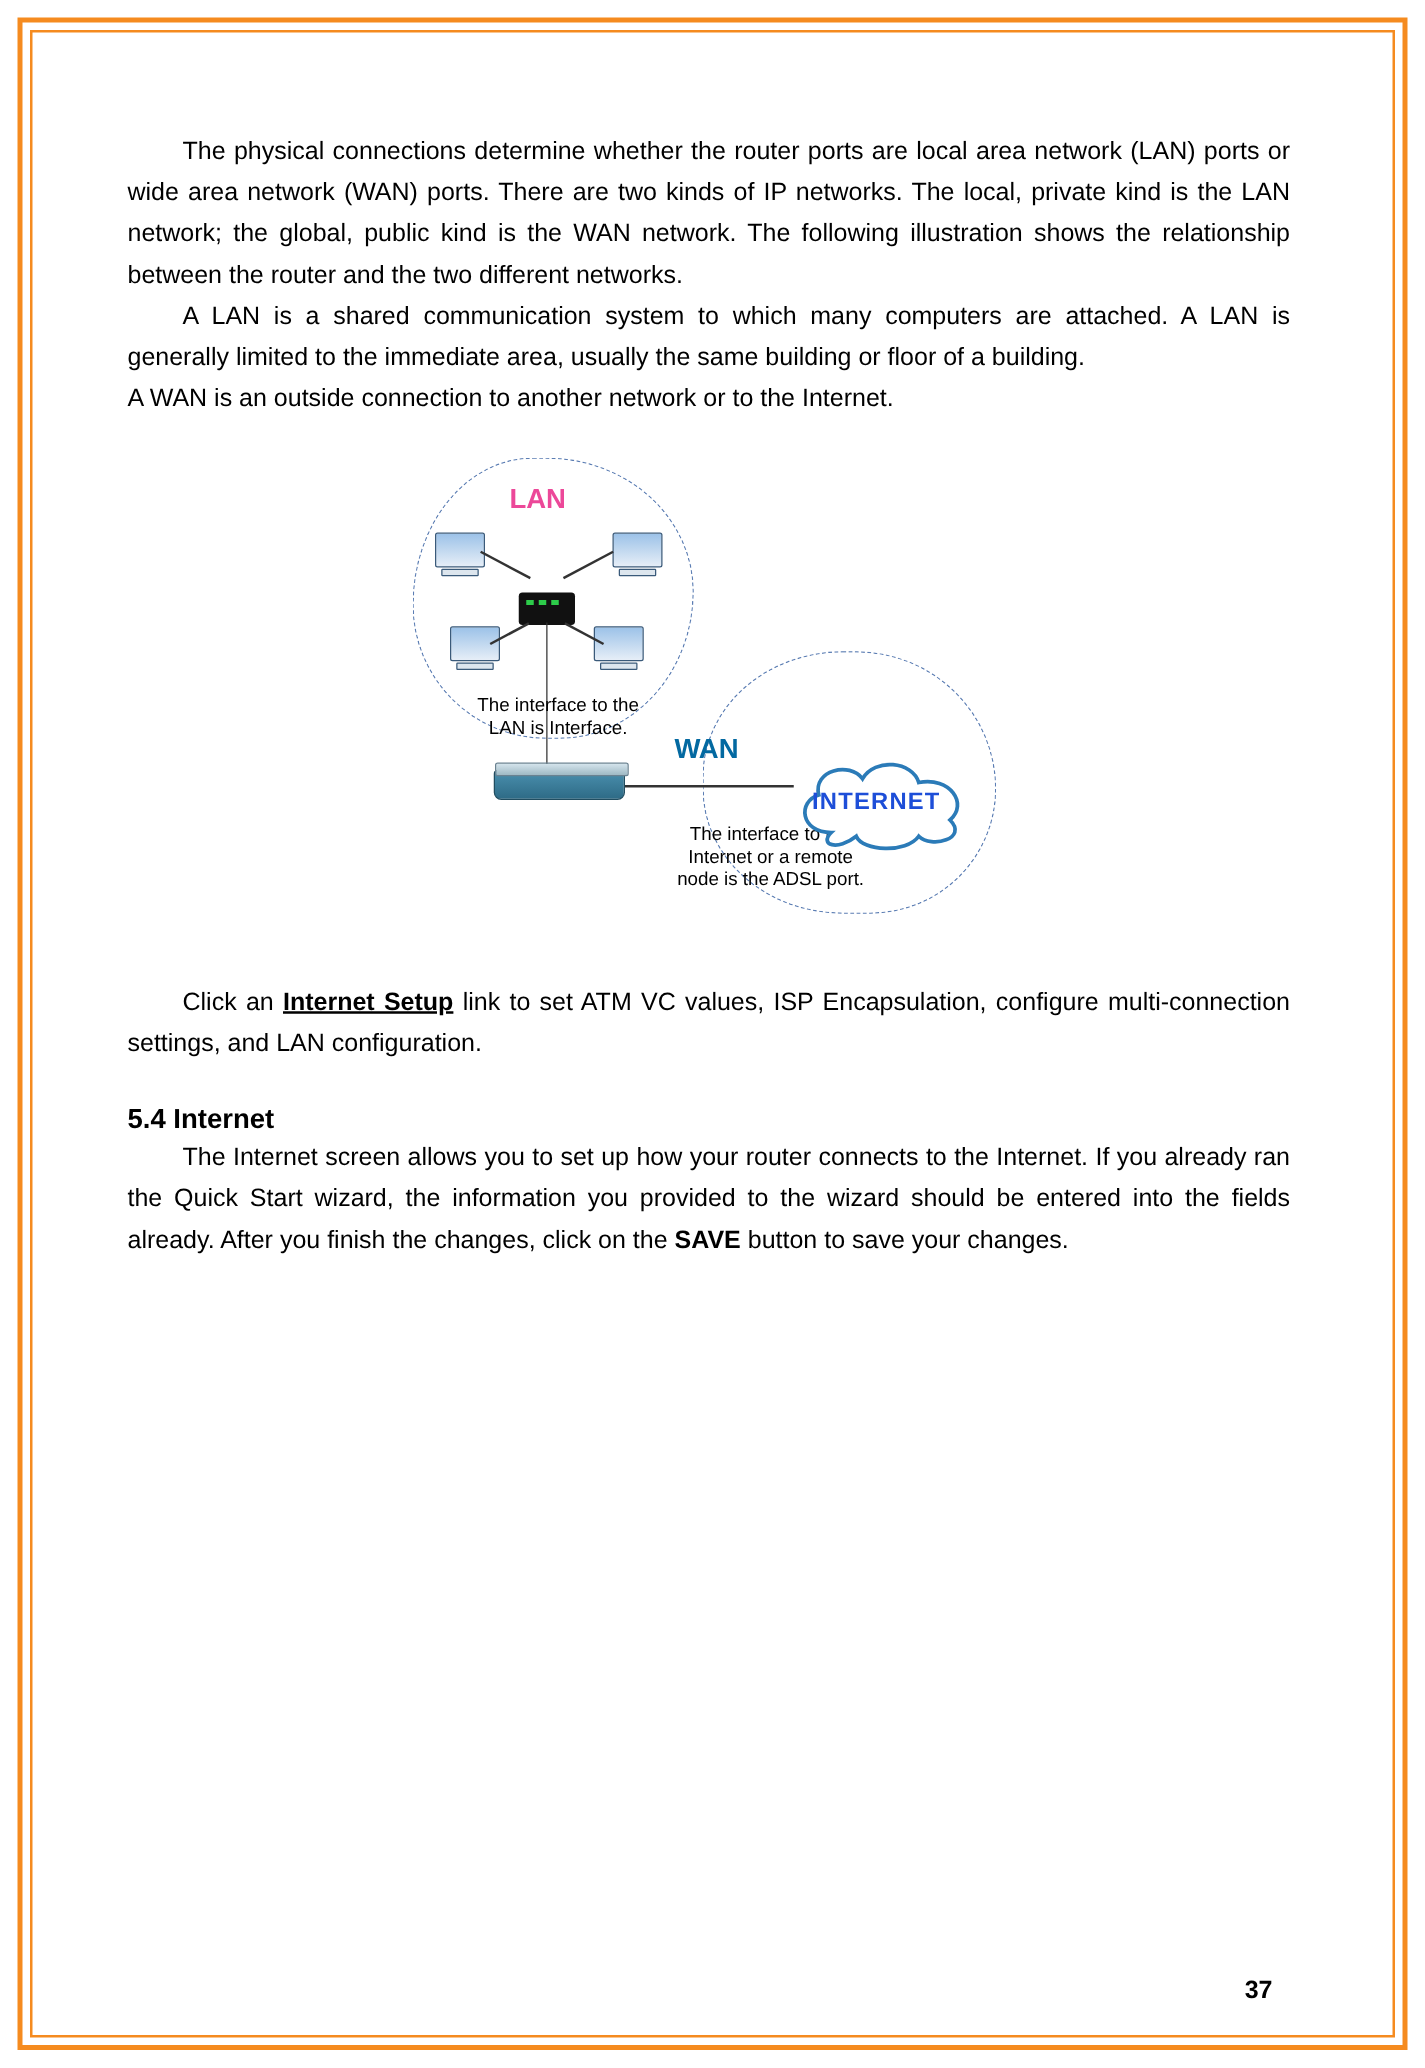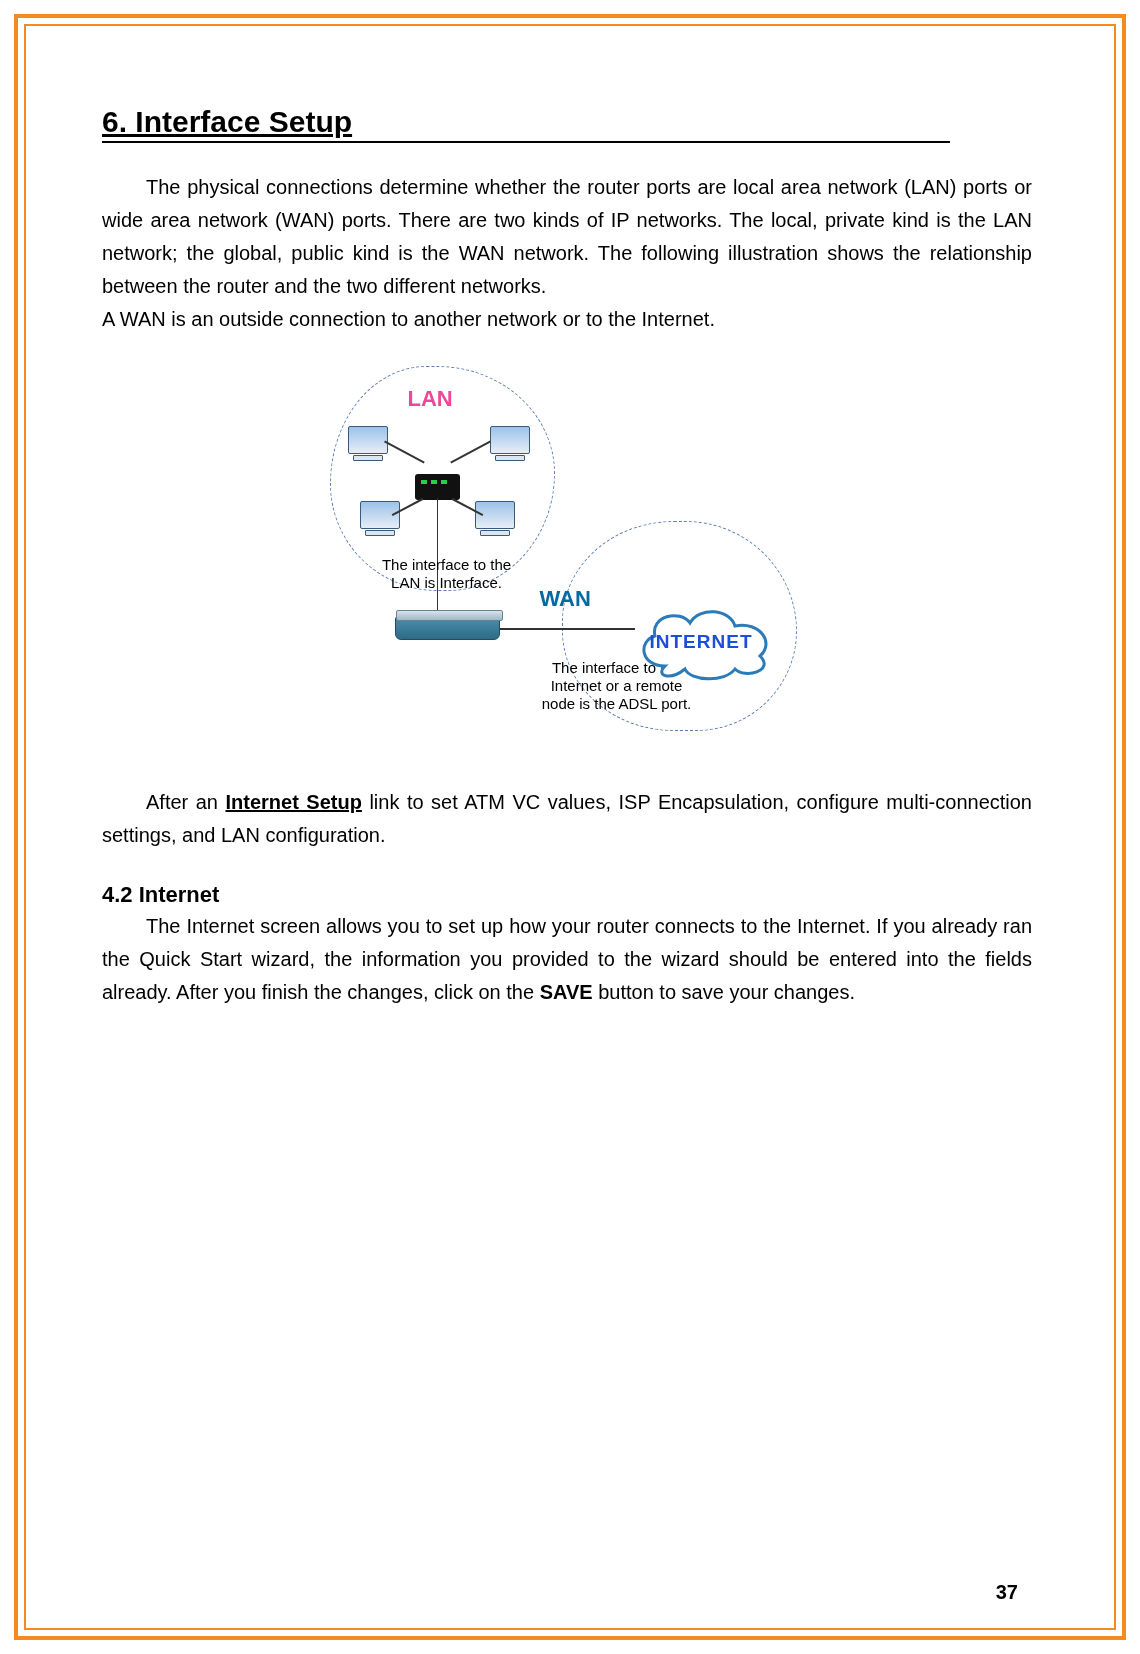--- a/index.html
+++ b/index.html
@@ -194,23 +194,23 @@
   .section2 { margin-top: 40px; }
 </style>
 </head>
 <body>
 
 <div class="outer-border"></div>
 <div class="inner-border"></div>
 
 <div class="page">
 
-  <h1 class="h1">6. Interface Setup</h1>
 
   <p class="para indent">The physical connections determine whether the router ports are local area network (LAN) ports or wide area network (WAN) ports. There are two kinds of IP networks. The local, private kind is the LAN network; the global, public kind is the WAN network. The following illustration shows the relationship between the router and the two different networks.</p>
+  <p class="para indent para2">A LAN is a shared communication system to which many computers are attached. A LAN is generally limited to the immediate area, usually the same building or floor of a building.</p>
   <p class="para">A WAN is an outside connection to another network or to the Internet.</p>
 
   <div class="diagram">
     <div class="cloud lan-cloud"></div>
     <div class="cloud wan-cloud"></div>
 
     <div class="lan-label">LAN</div>
     <div class="wan-label">WAN</div>
 
     <div class="pc pc1">
@@ -250,24 +250,24 @@
         <svg viewBox="0 0 150 80">
           <path d="M35 65 C 10 65 8 40 25 35 C 20 15 50 8 60 22 C 70 5 100 8 105 25 C 130 20 145 42 130 55 C 145 70 115 78 105 68 C 95 82 60 80 55 68 C 40 80 25 75 35 65 Z" fill="#ffffff" stroke="#2b7bb8" stroke-width="3"></path>
         </svg>
         <div class="internet-text">INTERNET</div>
       </div>
     </div>
   </div>
 
   <div class="section2">
     <p class="para indent">
-      <span>After an </span><span class="link">Internet Setup</span><span> link to set ATM VC values, ISP Encapsulation, configure multi-connection settings, and LAN configuration.</span>
+      <span>Click an </span><span class="link">Internet Setup</span><span> link to set ATM VC values, ISP Encapsulation, configure multi-connection settings, and LAN configuration.</span>
     </p>
 
-    <h2 class="h2">4.2 Internet</h2>
+    <h2 class="h2">5.4 Internet</h2>
 
     <p class="para indent">
       <span>The Internet screen allows you to set up how your router connects to the Internet. If you already ran the Quick Start wizard, the information you provided to the wizard should be entered into the fields already. After you finish the changes, click on the </span><span class="bold">SAVE</span><span> button to save your changes.</span>
     </p>
   </div>
 
 </div>
 
 <div class="page-num">37</div>
 

